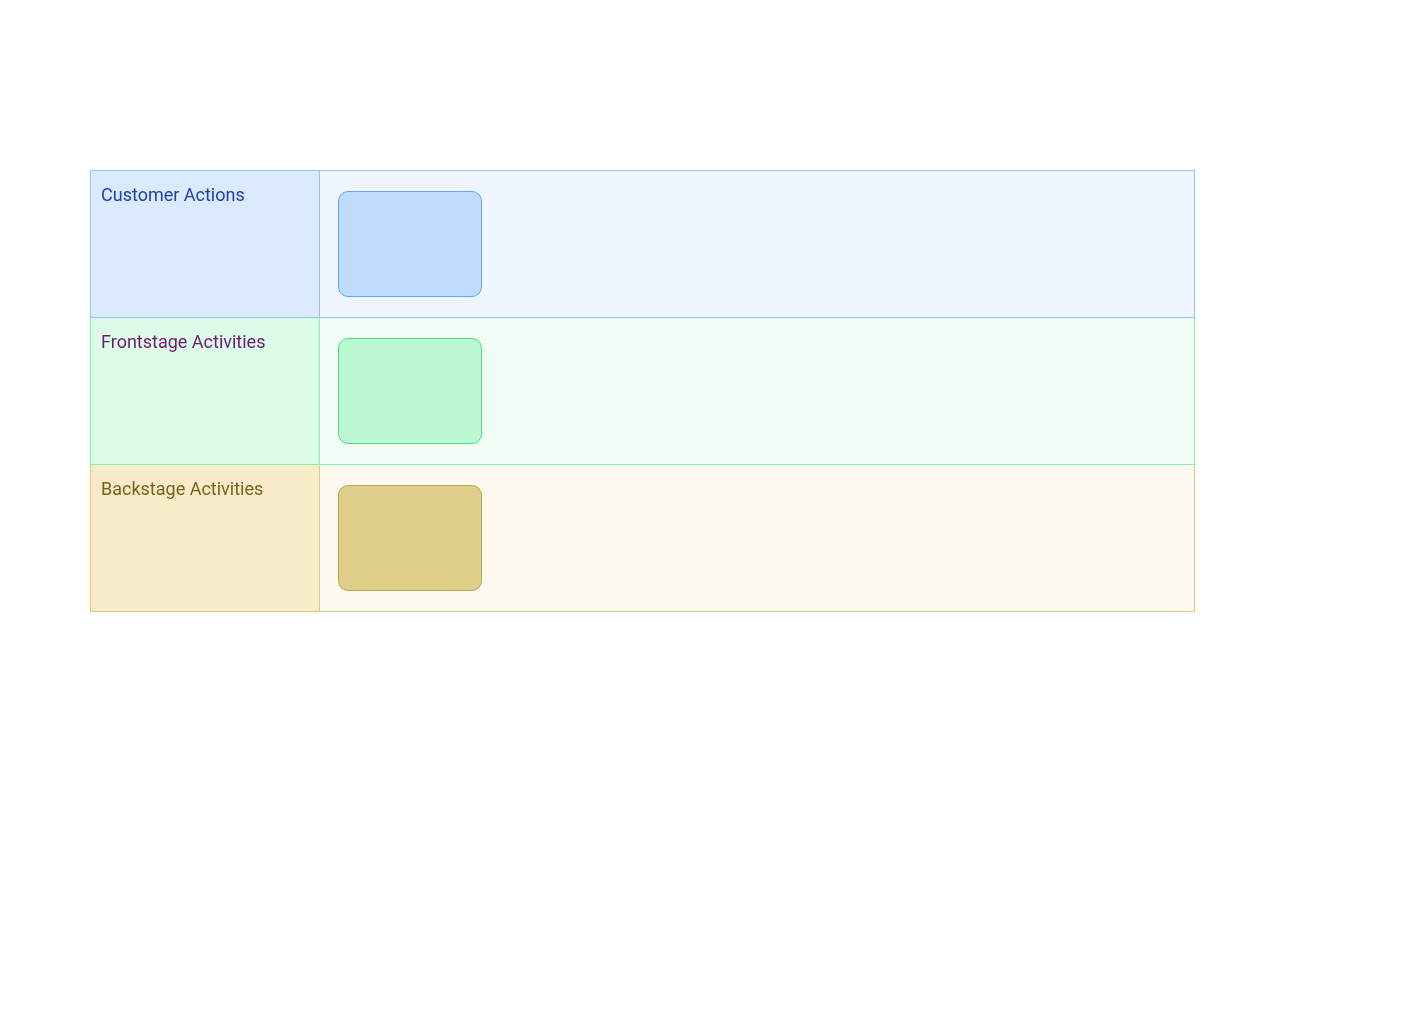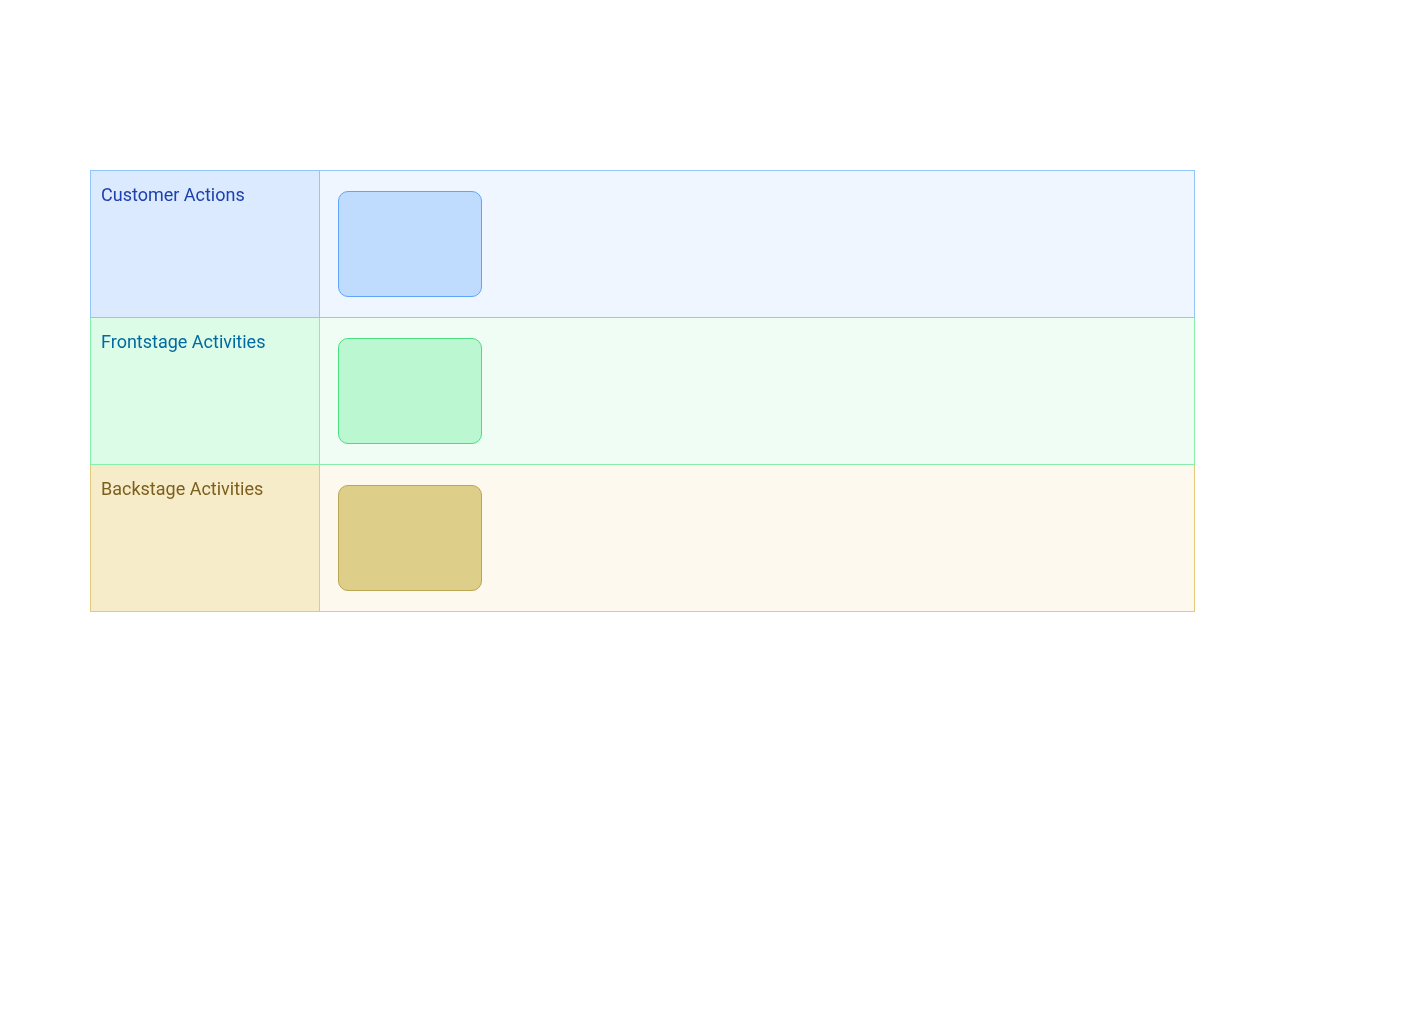--- a/index.html
+++ b/index.html
@@ -57,21 +57,21 @@
     .lane-customer .activity-box {
       background: #bfdbfe;
       border: 1px solid #60a5fa;
     }
 
     
     .lane-frontstage .lane-label {
       background: #dcfce7;
       border: 1px solid #86efac;
       border-top: none;
-      color: #0369a1;
+      color: #701a75;
     }
     .lane-frontstage .lane-content {
       background: #f0fdf4;
       border: 1px solid #86efac;
       border-left: none;
       border-top: none;
     }
     .lane-frontstage .activity-box {
       background: #bbf7d0;
       border: 1px solid #4ade80;

